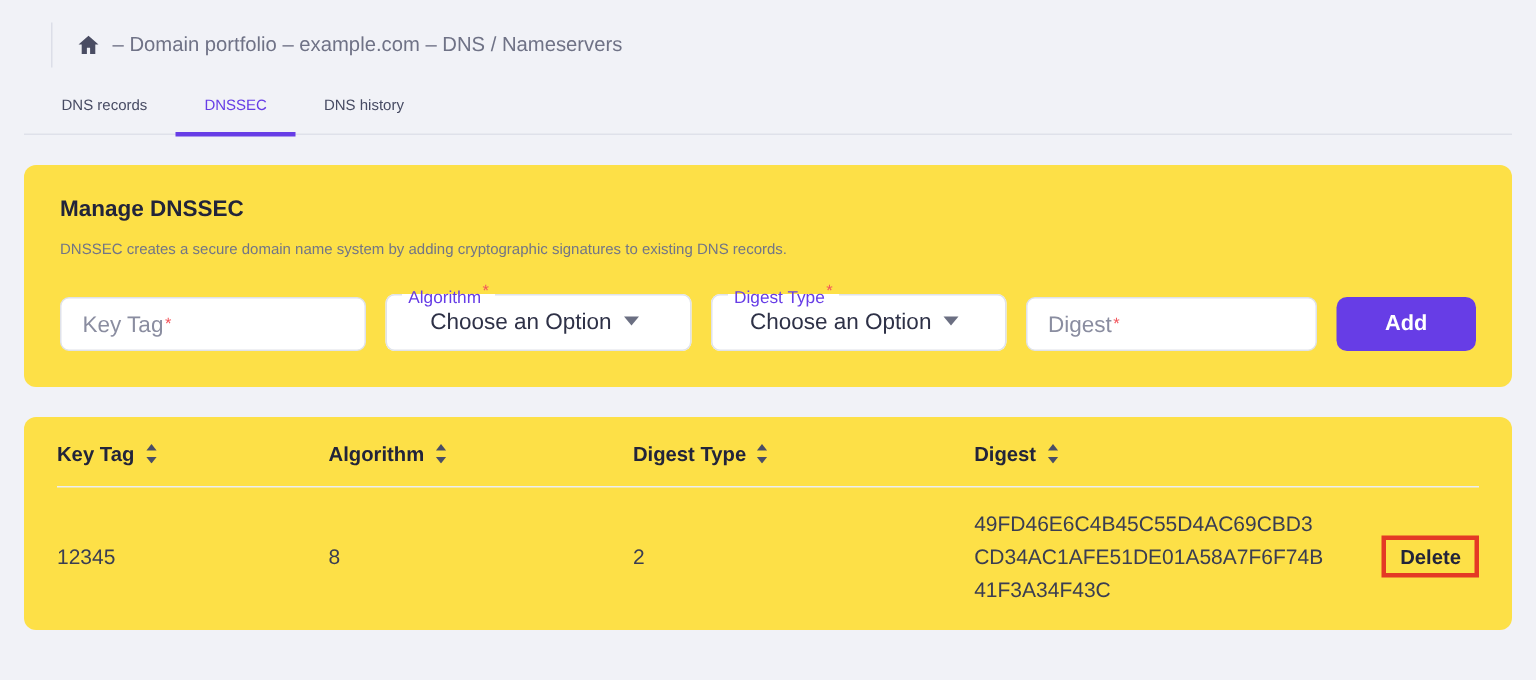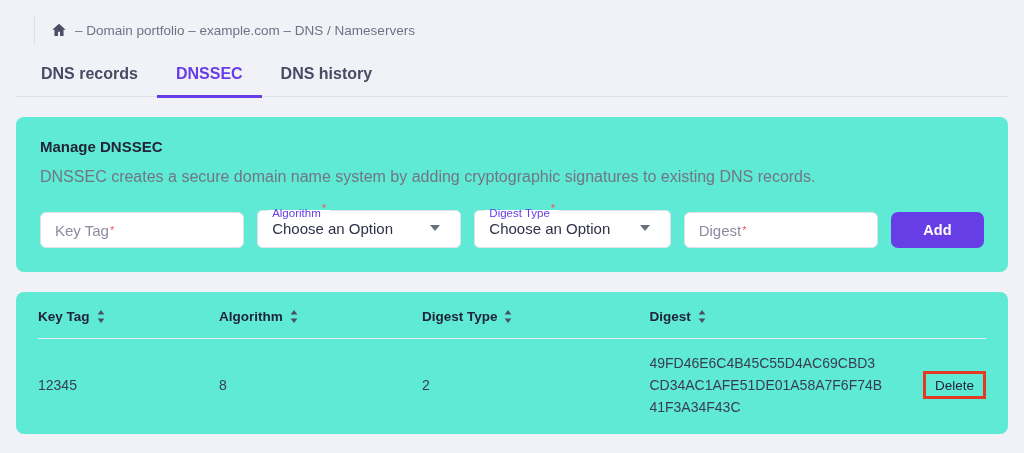--- a/index.html
+++ b/index.html
@@ -7,59 +7,59 @@
   body {
     width:1024px; height:453px; overflow:hidden;
     background:#f1f2f7;
     font-family:"Liberation Sans", sans-serif;
     color:#24263a;
   }
   
   .hdr { display:flex; align-items:center; padding:15px 20px 8px; }
   .hdr h1 { margin:0; font-size:19px; font-weight:700; color:#22243a; letter-spacing:.2px; }
   .hdr-divider { width:1px; height:30px; background:#dcdee8; margin:0 16px 0 14px; }
-  .crumbs { display:flex; align-items:center; gap:8px; font-size:13.5px; color:#6f7286; }
+  .crumbs { display:flex; align-items:flex-start; gap:8px; font-size:13.5px; color:#6f7286; }
   .crumbs .home { display:flex; align-items:center; color:#4a4d63; cursor:pointer; }
   
   .tabs { display:flex; margin:2px 16px 0; padding-left:6px; border-bottom:1px solid #dfe1ea; }
-  .tab { padding:10px 19px 12px; font-size:16px; font-weight:700; color:#474b63;
+  .tab { padding:10px 19px 12px; font-size:10px; font-weight:400; color:#474b63;
          border-bottom:3px solid transparent; margin-bottom:-2px; cursor:pointer; white-space:nowrap; }
   .tab.active { color:#673de6; border-bottom-color:#673de6; }
   
-  .card { background:#5eead4; border-radius:8px; margin:20px 16px 0; }
+  .card { background:#fde047; border-radius:8px; margin:20px 16px 0; }
   .card.manage { padding:21px 24px 24px; }
   .card.manage h2 { margin:0; font-size:15px; font-weight:700; color:#22243a; }
-  .card.manage p { margin:13px 0 0; font-size:16px; color:#727586; }
+  .card.manage p { margin:13px 0 0; font-size:10px; color:#727586; }
   
   .form-row { display:flex; align-items:flex-end; gap:13px; margin-top:17px; }
   .text-input { height:36px; border:1px solid #dfe2ea; border-radius:6px; background:#fff;
                 display:flex; align-items:center; padding:0 14px; font-size:15px; color:#8a8da0; cursor:text; }
   .req { color:#f2545b; font-size:11px; line-height:1; vertical-align:super; margin-left:1px; }
   fieldset.select { border:1px solid #dfe2ea; border-radius:6px; margin:0; padding:0 20px 0 14px;
                     height:45px; background:#fff; cursor:pointer; }
   fieldset.select legend { font-size:11.5px; color:#673de6; padding:0 4px; margin-left:-4px; }
-  .sel-value { display:flex; justify-content:space-between; align-items:center;
+  .sel-value { display:flex; justify-content:center; align-items:center;
                font-size:15px; color:#2e3147; margin-top:1px; }
   .caret { width:0; height:0; border-left:5px solid transparent; border-right:5px solid transparent;
            border-top:6px solid #6b6f82; margin-left:8px; }
   .btn-add { margin-left:auto; width:94px; height:36px; background:#673de6; color:#fff;
              border:none; border-radius:7px; font-size:14.5px; font-weight:700; cursor:pointer;
              font-family:"Liberation Sans", sans-serif; }
   
   .card.table { padding:0 22px; }
   .thead { display:flex; align-items:center; padding:17px 0 14px; border-bottom:1px solid #eceef4; }
   .th { display:flex; align-items:center; gap:7px; font-size:13.5px; font-weight:700; color:#22243a; cursor:pointer; }
   .trow { display:flex; align-items:center; padding:13px 0 16px; font-size:14px; color:#3a3d52; }
   .c1 { width:19.1%; } .c2 { width:21.4%; } .c3 { width:24%; } .c4 { flex:1; }
   .digest-val { display:block; max-width:234px; word-break:break-all; line-height:22px; }
   .sort { display:inline-flex; }
   .action { margin-left:auto; }
   .del-highlight { border:3px solid #e43925; padding:3px 9px; display:inline-block; }
   .btn-delete { background:none; border:none; padding:0; font-family:"Liberation Sans", sans-serif;
-                font-size:13.5px; font-weight:400; color:#22243a; cursor:pointer; }
+                font-size:13.5px; font-weight:700; color:#22243a; cursor:pointer; }
 </style>
 </head>
 <body>
 
 <header class="hdr">
   <div class="hdr-divider"></div>
   <div class="crumbs">
     <span class="home">
       <svg width="16" height="16" viewBox="0 0 24 24" fill="currentColor" aria-hidden="true">
         <path d="M12 2.8l10 8.7h-3.2V21h-5.2v-6.2h-3.2V21H5.2v-9.5H2z"></path>

